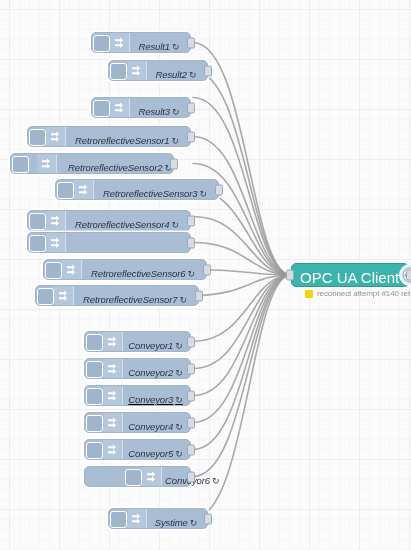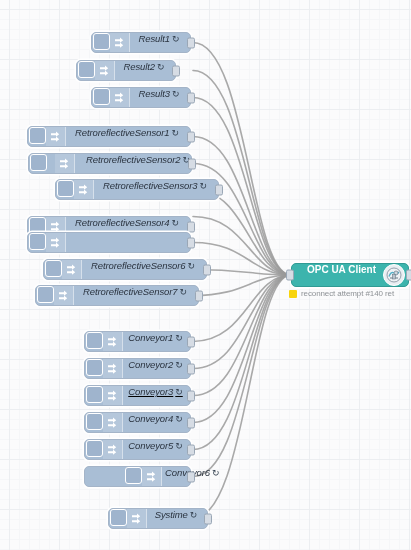--- a/index.html
+++ b/index.html
@@ -30,21 +30,21 @@
     pointer-events: none;
   }
   .node {
     position: absolute;
     height: 21px;
     box-sizing: border-box;
     border-radius: 5px;
     border: 1px solid #a4b4c8;
     background: #a9bed5;
     display: flex;
-    align-items: flex-start;
+    align-items: flex-end;
     box-shadow: 0 0 0 1.5px #ffffff;
   }
   .node-btn {
     width: 17px;
     height: 17px;
     margin-left: 1px;
     border-radius: 3px;
     background: #9fb4cd;
     border: 1px solid #ffffff;
     box-sizing: border-box;
@@ -94,22 +94,22 @@
   
   .node.opc {
     background: #3cb4ad;
     border: 1px solid #2f9a94;
     height: 24px;
     box-shadow: 0 0 0 1.5px #ffffff;
   }
   .node.opc .opc-title {
     flex: 1 1 auto;
     text-align: center;
-    font-size: 10px;
-    font-weight: bold;
+    font-size: 15px;
+    font-weight: normal;
     color: #ffffff;
     white-space: nowrap;
     font-style: normal;
     padding-left: 8px;
   }
   .opc-logo {
     width: 20px;
     height: 20px;
     flex: 0 0 auto;
     margin-right: 3px;
@@ -174,32 +174,32 @@
         <span class="node-btn"></span>
         <span class="node-icon">
           <svg width="13" height="13" viewBox="0 0 13 13">
             <path d="M2 3.2 h5 v-1.6 l3.2 2.6 -3.2 2.6 v-1.6 h-5 z" fill="#ffffff"></path>
             <path d="M2 8.2 h5 v-1.6 l3.2 2.6 -3.2 2.6 v-1.6 h-5 z" fill="#ffffff"></path>
           </svg>
         </span>
         <span class="node-label">Result1<span class="loop">↻</span></span>
         <span class="port out"></span>
       </div>
-      <div class="node" style="left: 76px; top: 60px; width: 100px;">
+      <div class="node" style="left: 108px; top: 60px; width: 100px;">
         <span class="node-btn"></span>
         <span class="node-icon">
           <svg width="13" height="13" viewBox="0 0 13 13">
             <path d="M2 3.2 h5 v-1.6 l3.2 2.6 -3.2 2.6 v-1.6 h-5 z" fill="#ffffff"></path>
             <path d="M2 8.2 h5 v-1.6 l3.2 2.6 -3.2 2.6 v-1.6 h-5 z" fill="#ffffff"></path>
           </svg>
         </span>
         <span class="node-label">Result2<span class="loop">↻</span></span>
         <span class="port out"></span>
       </div>
-      <div class="node" style="left: 91px; top: 87px; width: 100px;">
+      <div class="node" style="left: 91px; top: 97px; width: 100px;">
         <span class="node-btn"></span>
         <span class="node-icon">
           <svg width="13" height="13" viewBox="0 0 13 13">
             <path d="M2 3.2 h5 v-1.6 l3.2 2.6 -3.2 2.6 v-1.6 h-5 z" fill="#ffffff"></path>
             <path d="M2 8.2 h5 v-1.6 l3.2 2.6 -3.2 2.6 v-1.6 h-5 z" fill="#ffffff"></path>
           </svg>
         </span>
         <span class="node-label">Result3<span class="loop">↻</span></span>
         <span class="port out"></span>
       </div>
@@ -207,21 +207,21 @@
         <span class="node-btn"></span>
         <span class="node-icon">
           <svg width="13" height="13" viewBox="0 0 13 13">
             <path d="M2 3.2 h5 v-1.6 l3.2 2.6 -3.2 2.6 v-1.6 h-5 z" fill="#ffffff"></path>
             <path d="M2 8.2 h5 v-1.6 l3.2 2.6 -3.2 2.6 v-1.6 h-5 z" fill="#ffffff"></path>
           </svg>
         </span>
         <span class="node-label">RetroreflectiveSensor1<span class="loop">↻</span></span>
         <span class="port out"></span>
       </div>
-      <div class="node" style="left: 28px; top: 153px; width: 164px; gap: 8px;">
+      <div class="node" style="left: 10px; top: 153px; width: 164px; gap: 8px;">
         <span class="node-btn"></span>
         <span class="node-icon">
           <svg width="13" height="13" viewBox="0 0 13 13">
             <path d="M2 3.2 h5 v-1.6 l3.2 2.6 -3.2 2.6 v-1.6 h-5 z" fill="#ffffff"></path>
             <path d="M2 8.2 h5 v-1.6 l3.2 2.6 -3.2 2.6 v-1.6 h-5 z" fill="#ffffff"></path>
           </svg>
         </span>
         <span class="node-label">RetroreflectiveSensor2<span class="loop">↻</span></span>
         <span class="port out"></span>
       </div>
@@ -229,21 +229,21 @@
         <span class="node-btn"></span>
         <span class="node-icon">
           <svg width="13" height="13" viewBox="0 0 13 13">
             <path d="M2 3.2 h5 v-1.6 l3.2 2.6 -3.2 2.6 v-1.6 h-5 z" fill="#ffffff"></path>
             <path d="M2 8.2 h5 v-1.6 l3.2 2.6 -3.2 2.6 v-1.6 h-5 z" fill="#ffffff"></path>
           </svg>
         </span>
         <span class="node-label">RetroreflectiveSensor3<span class="loop">↻</span></span>
         <span class="port out"></span>
       </div>
-      <div class="node" style="left: 27px; top: 216px; width: 164px;">
+      <div class="node" style="left: 27px; top: 210px; width: 164px;">
         <span class="node-btn"></span>
         <span class="node-icon">
           <svg width="13" height="13" viewBox="0 0 13 13">
             <path d="M2 3.2 h5 v-1.6 l3.2 2.6 -3.2 2.6 v-1.6 h-5 z" fill="#ffffff"></path>
             <path d="M2 8.2 h5 v-1.6 l3.2 2.6 -3.2 2.6 v-1.6 h-5 z" fill="#ffffff"></path>
           </svg>
         </span>
         <span class="node-label">RetroreflectiveSensor4<span class="loop">↻</span></span>
         <span class="port out"></span>
       </div>
@@ -366,18 +366,18 @@
         <circle cx="8" cy="8" r="7" fill="#eef2f5" stroke="#7d8b99" stroke-width="0.8"></circle>
         <path d="M3 9.5 Q5 4 8 6 Q11 8 13 5" fill="none" stroke="#55b0c8" stroke-width="1.4"></path>
         <path d="M4 11 L12 11" stroke="#6b7a88" stroke-width="1.2"></path>
         <circle cx="10" cy="6" r="2" fill="#cfd8df" stroke="#6b7a88" stroke-width="0.7"></circle>
         <rect x="6.5" y="7.5" width="3" height="4.5" fill="#b9c4cd" stroke="#6b7a88" stroke-width="0.6"></rect>
       </svg>
     </span>
     <span class="port out"></span>
   </div>
 
-  <div class="status-row" id="opc-status" style="left: 272px; top: 289px; padding-left: 17px;">
+  <div class="status-row" id="opc-status" style="left: 288px; top: 289px; padding-left: 17px;">
     <span class="status-dot"></span>
     <span class="status-text">reconnect attempt #140 ret</span>
   </div>
 
 </div>
 
 </body></html>

